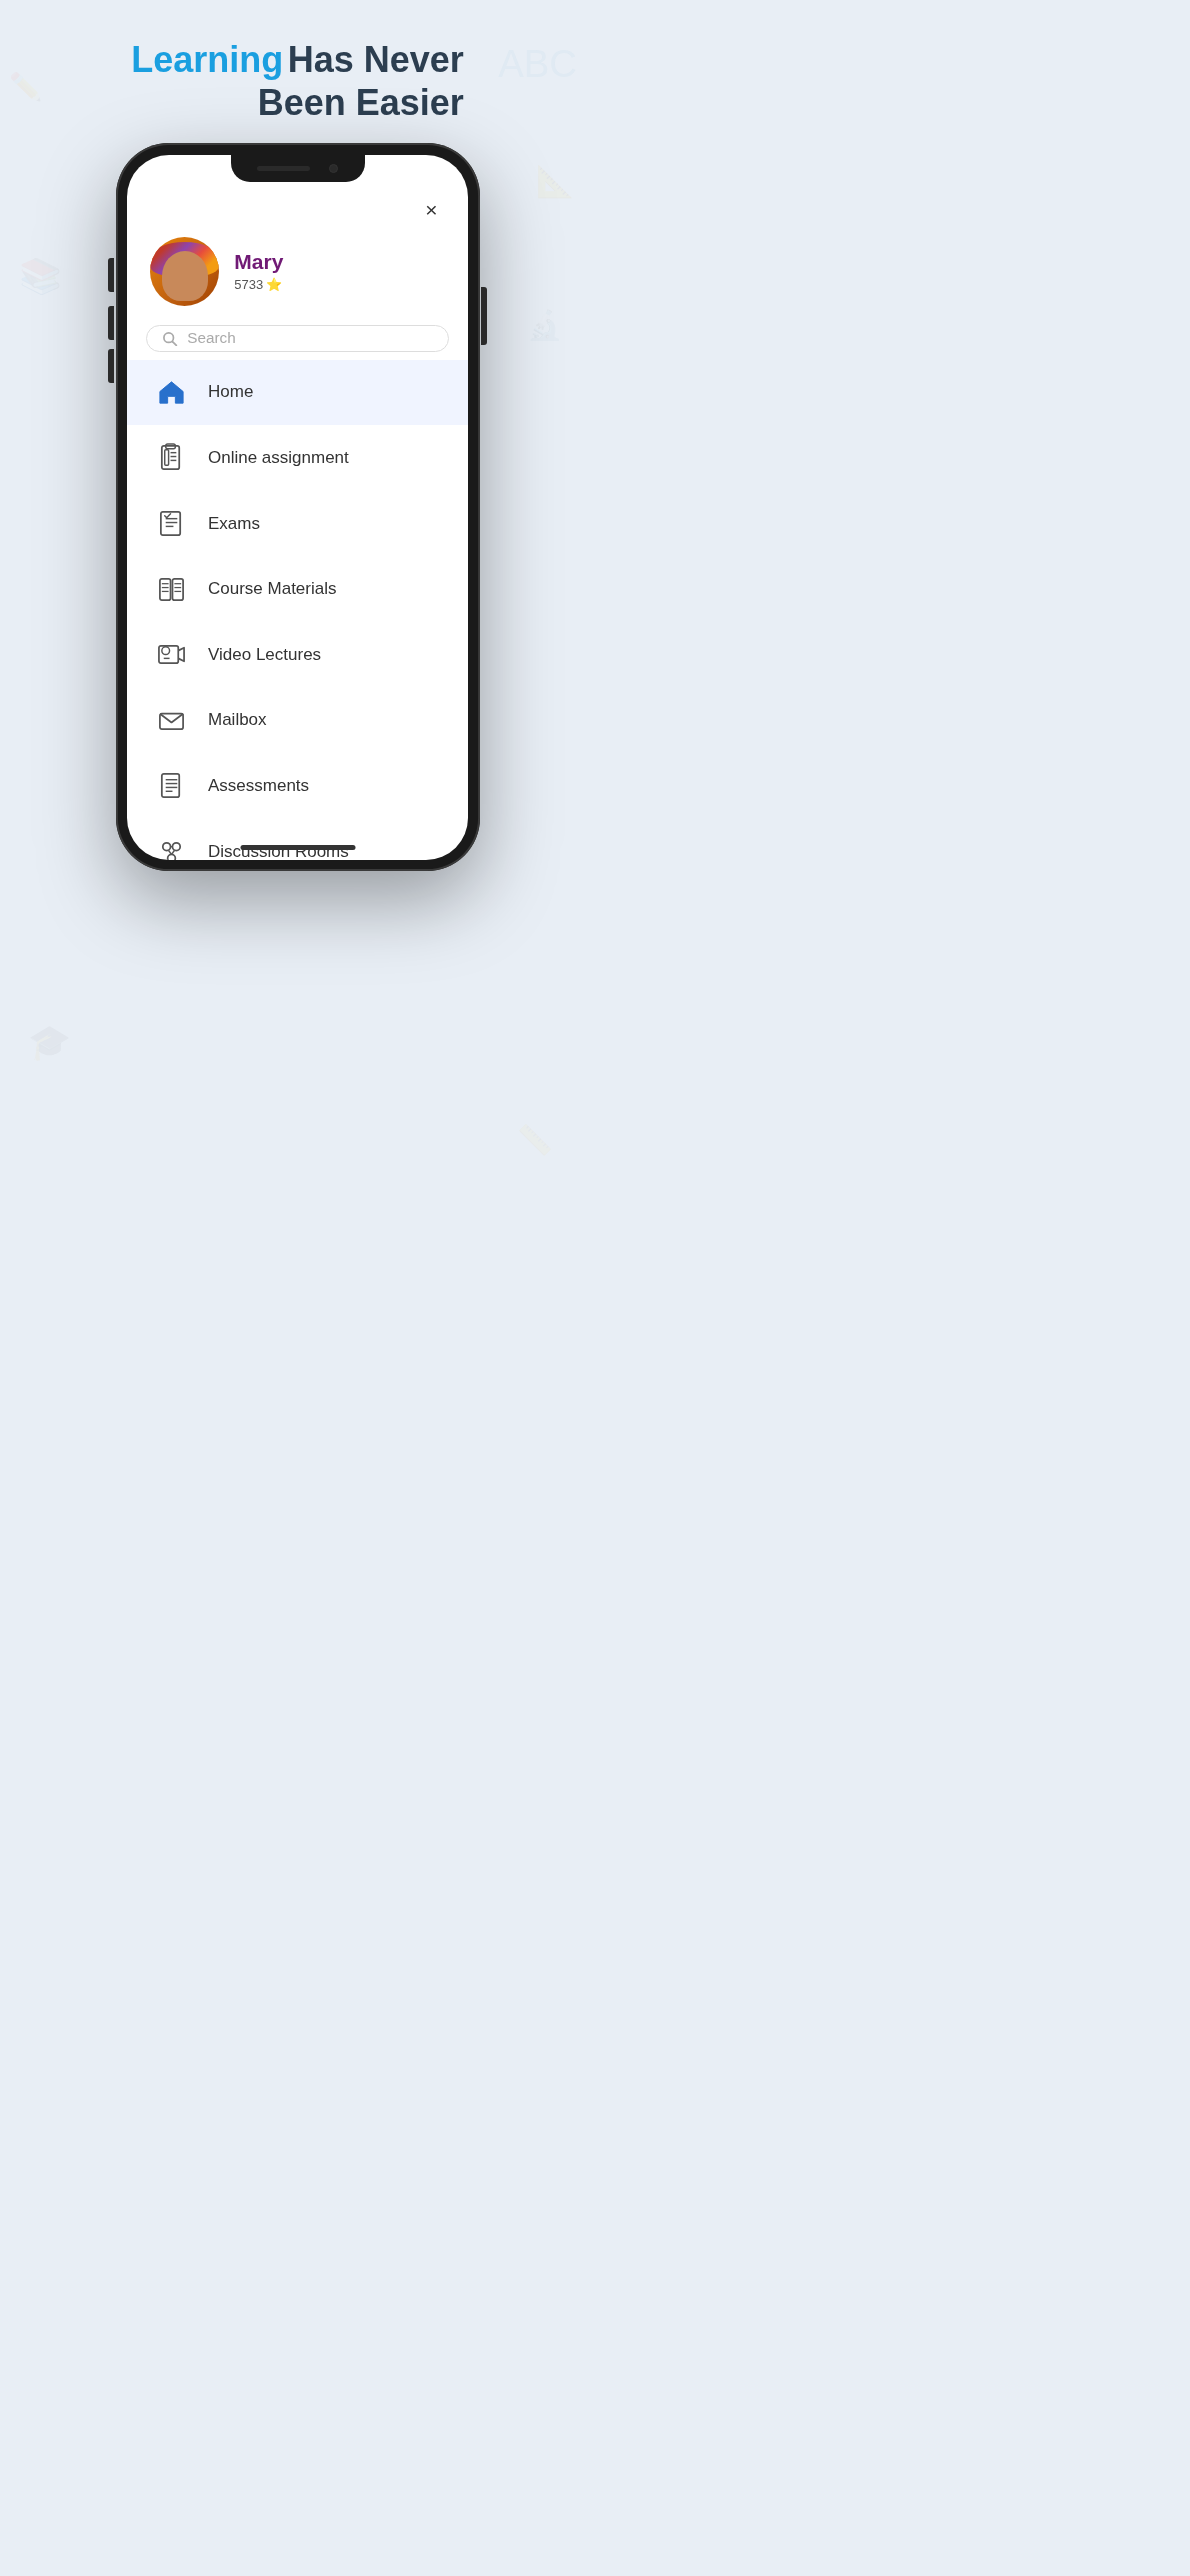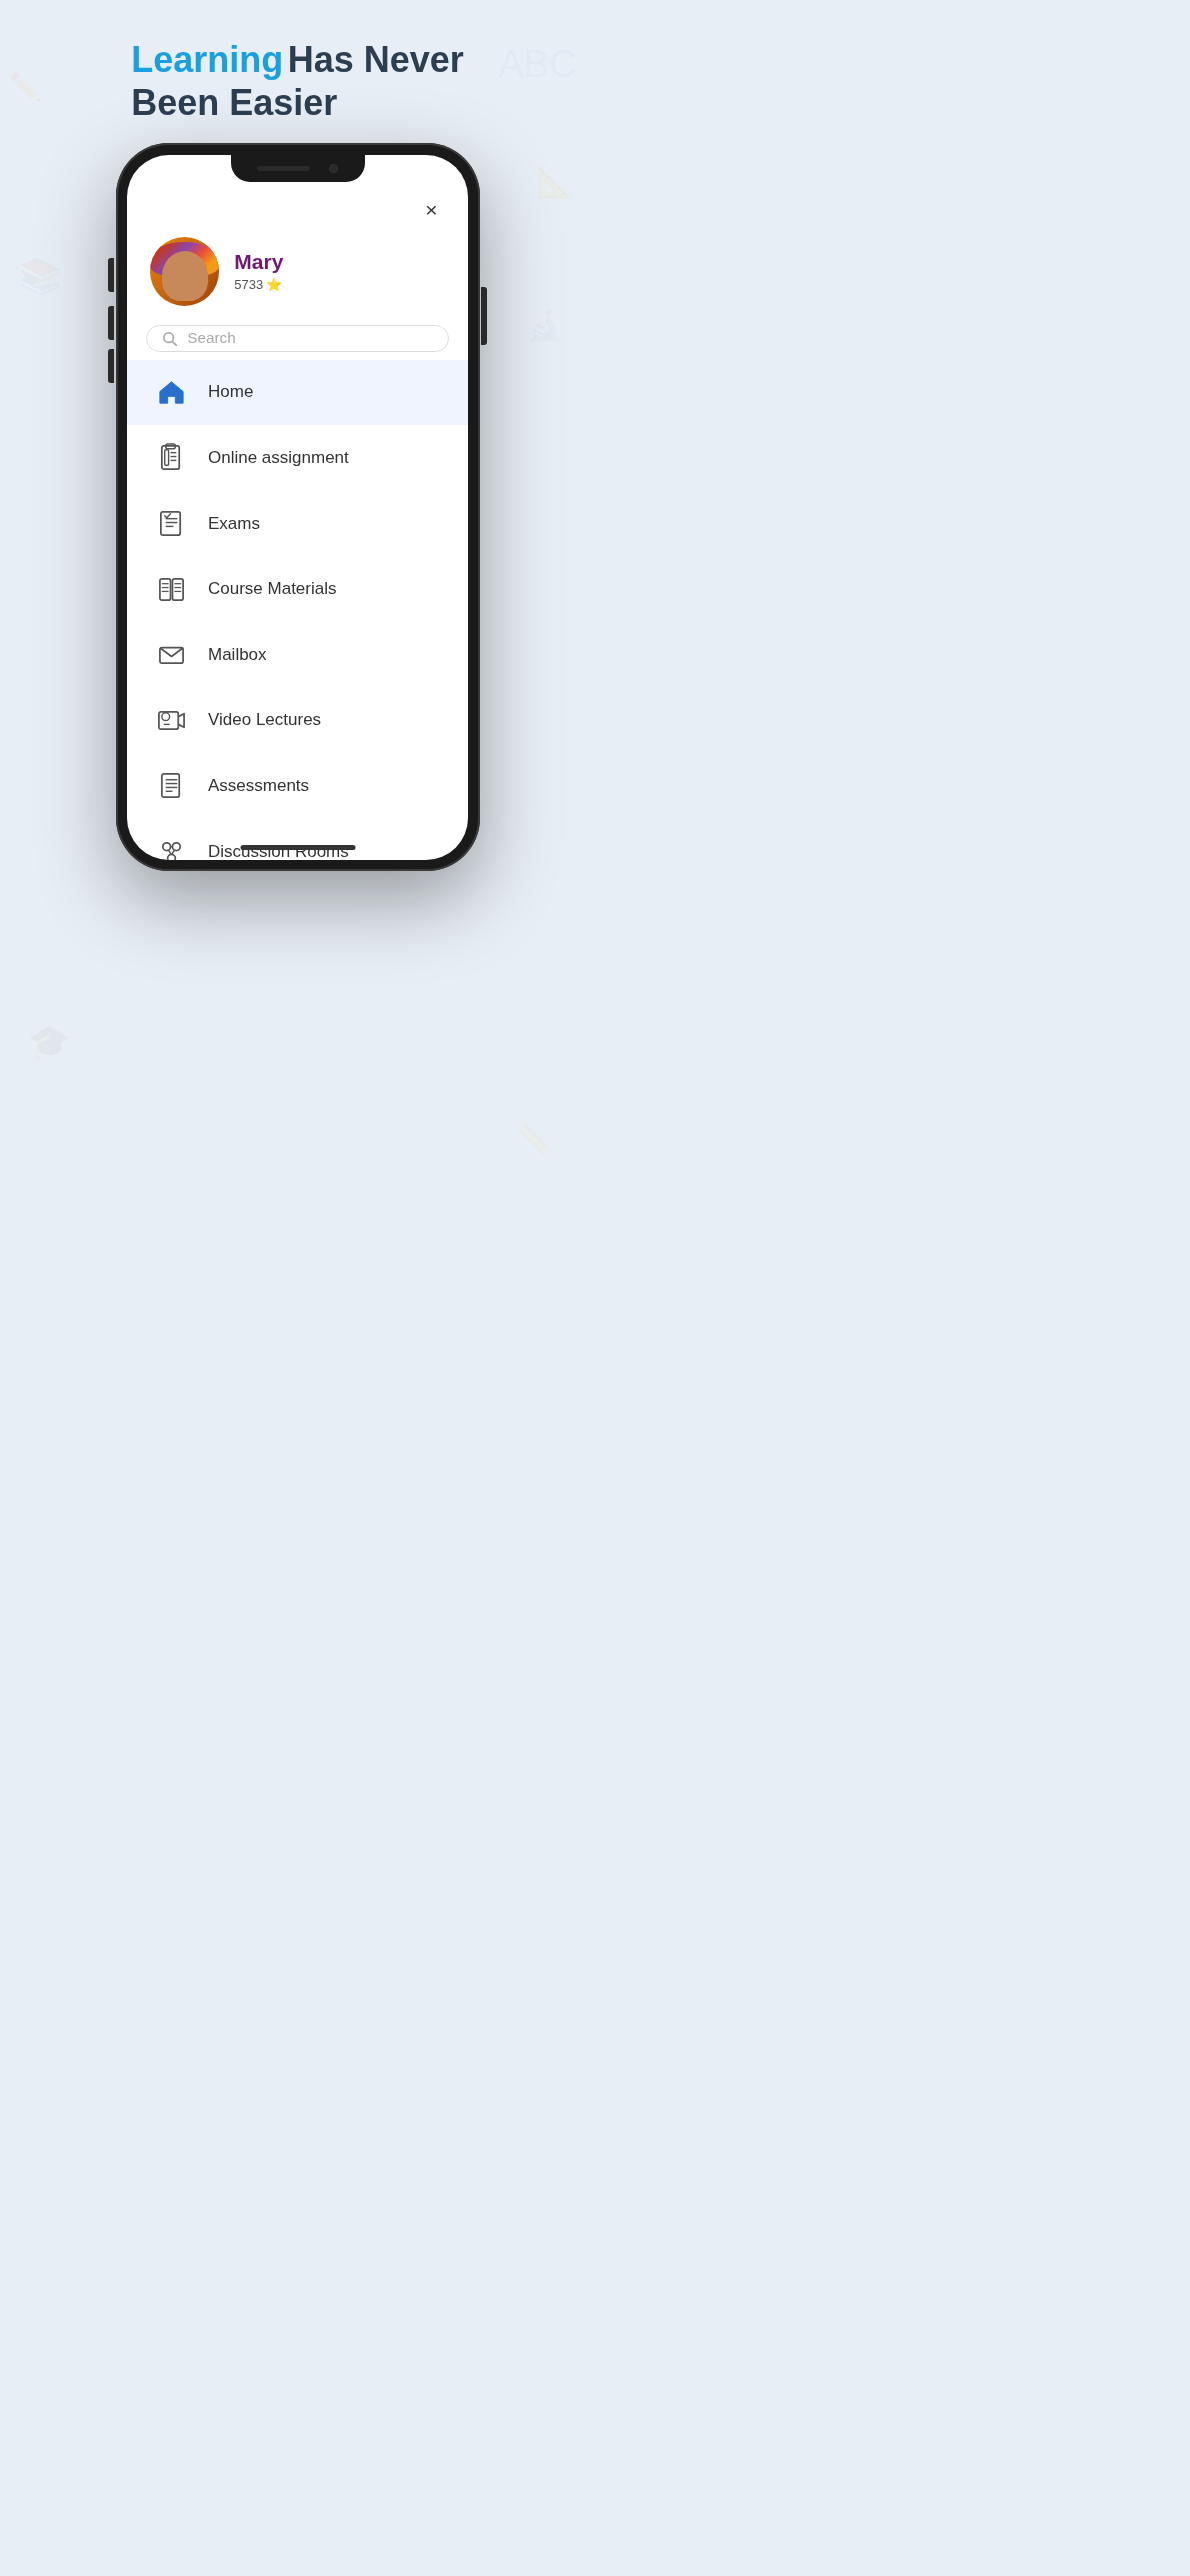--- a/index.html
+++ b/index.html
@@ -21,21 +21,21 @@
     .bg-pattern {
       position: absolute;
       top: 0; left: 0; right: 0; bottom: 0;
       opacity: 0.15;
       pointer-events: none;
       overflow: hidden;
     }
 
     
     .headline {
-      text-align: left;
+      text-align: right;
       margin-top: 38px;
       margin-bottom: 19px;
       padding: 0 38px;
       line-height: 1.2;
       z-index: 2;
     }
     .headline-learning {
       color: #1a9fe0;
       font-size: 36px;
       font-weight: 800;
@@ -394,37 +394,37 @@
               <line x1="18" y1="13" x2="25" y2="13" stroke="#555" stroke-width="1.3"></line>
               <line x1="18" y1="17" x2="25" y2="17" stroke="#555" stroke-width="1.3"></line>
             </svg>
           </div>
           <span class="menu-label">Course Materials</span>
         </div>
 
         <div class="menu-item">
           <div class="menu-icon">
             <svg width="29" height="29" viewBox="0 0 30 30" fill="none">
-              <rect x="3" y="8" width="24" height="16" rx="2" stroke="#555" stroke-width="1.8"></rect>
-              <polyline points="3,8 15,17 27,8" stroke="#555" stroke-width="1.8" fill="none" stroke-linejoin="round"></polyline>
-            </svg>
-          </div>
-          <span class="menu-label">Mailbox</span>
-        </div>
-
-        <div class="menu-item">
-          <div class="menu-icon">
-            <svg width="29" height="29" viewBox="0 0 30 30" fill="none">
               <rect x="2" y="6" width="20" height="18" rx="2" stroke="#555" stroke-width="1.8"></rect>
               <circle cx="9" cy="11" r="4" stroke="#555" stroke-width="1.5"></circle>
               <line x1="7" y1="19" x2="13" y2="19" stroke="#555" stroke-width="1.5"></line>
               <polyline points="22,11 28,8 28,22 22,19" stroke="#555" stroke-width="1.8" fill="none" stroke-linejoin="round"></polyline>
             </svg>
           </div>
           <span class="menu-label">Video Lectures</span>
+        </div>
+
+        <div class="menu-item">
+          <div class="menu-icon">
+            <svg width="29" height="29" viewBox="0 0 30 30" fill="none">
+              <rect x="3" y="8" width="24" height="16" rx="2" stroke="#555" stroke-width="1.8"></rect>
+              <polyline points="3,8 15,17 27,8" stroke="#555" stroke-width="1.8" fill="none" stroke-linejoin="round"></polyline>
+            </svg>
+          </div>
+          <span class="menu-label">Mailbox</span>
         </div>
 
         <div class="menu-item">
           <div class="menu-icon">
             <svg width="29" height="29" viewBox="0 0 30 30" fill="none">
               <rect x="5" y="3" width="18" height="24" rx="2" stroke="#555" stroke-width="1.8"></rect>
               <line x1="9" y1="9" x2="21" y2="9" stroke="#555" stroke-width="1.5"></line>
               <line x1="9" y1="13" x2="21" y2="13" stroke="#555" stroke-width="1.5"></line>
               <line x1="9" y1="17" x2="21" y2="17" stroke="#555" stroke-width="1.5"></line>
               <line x1="9" y1="21" x2="16" y2="21" stroke="#555" stroke-width="1.5"></line>

